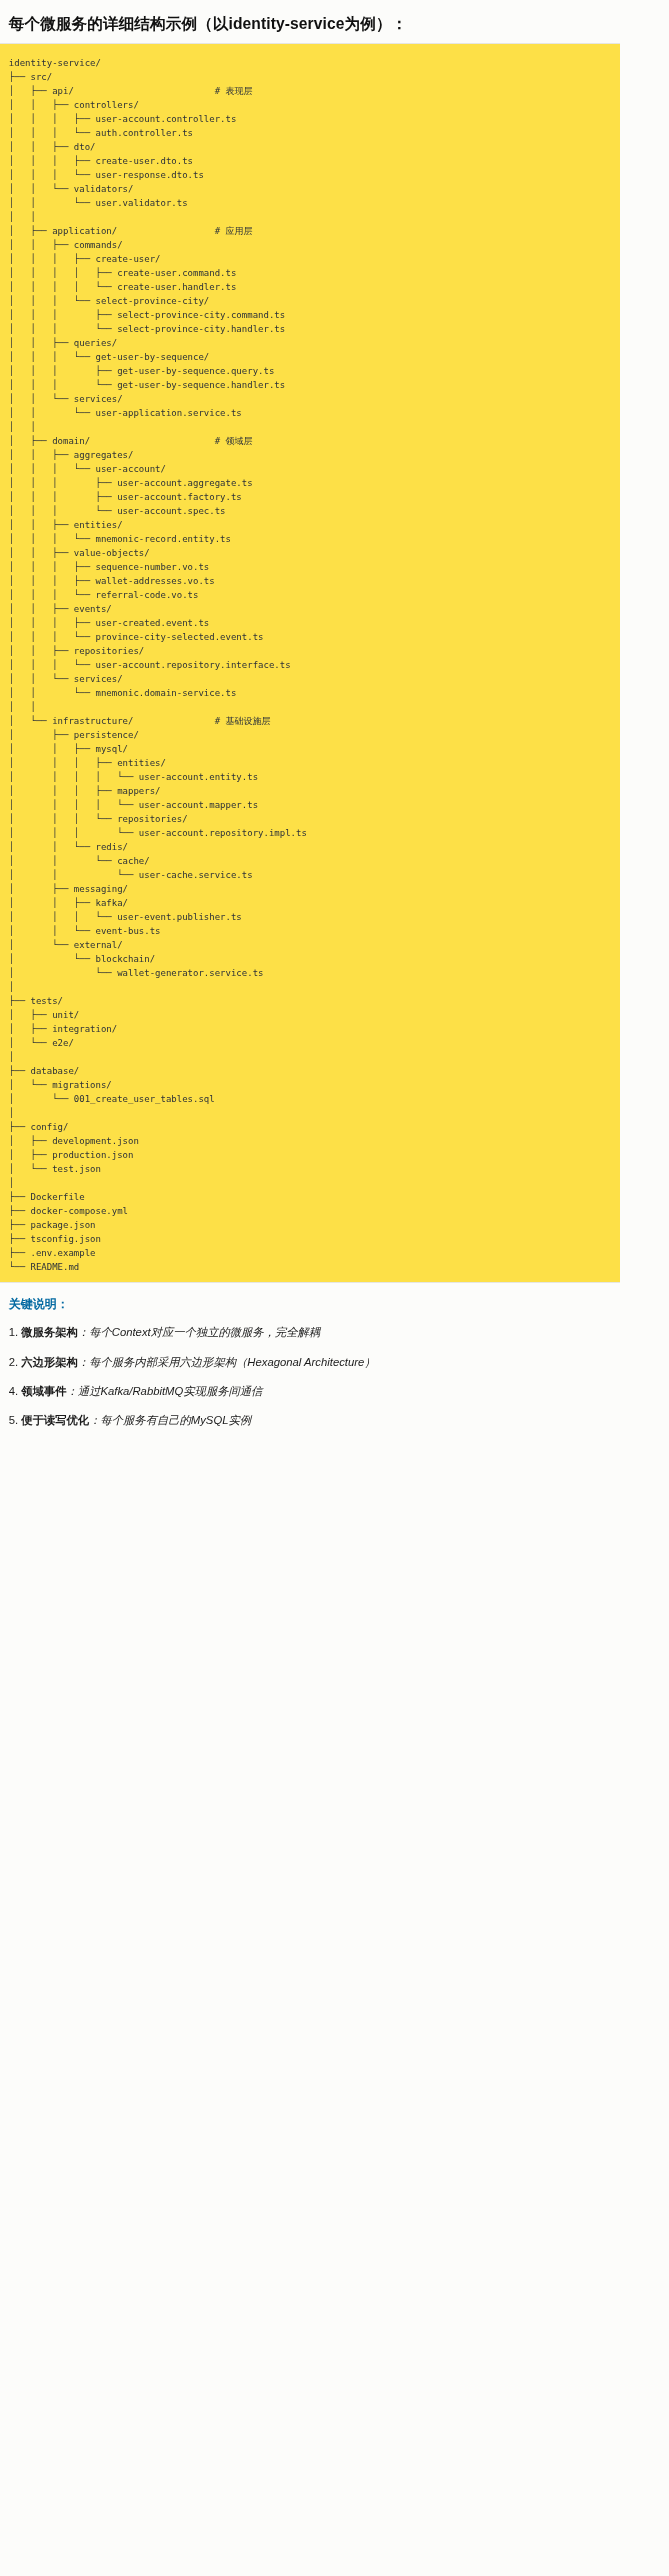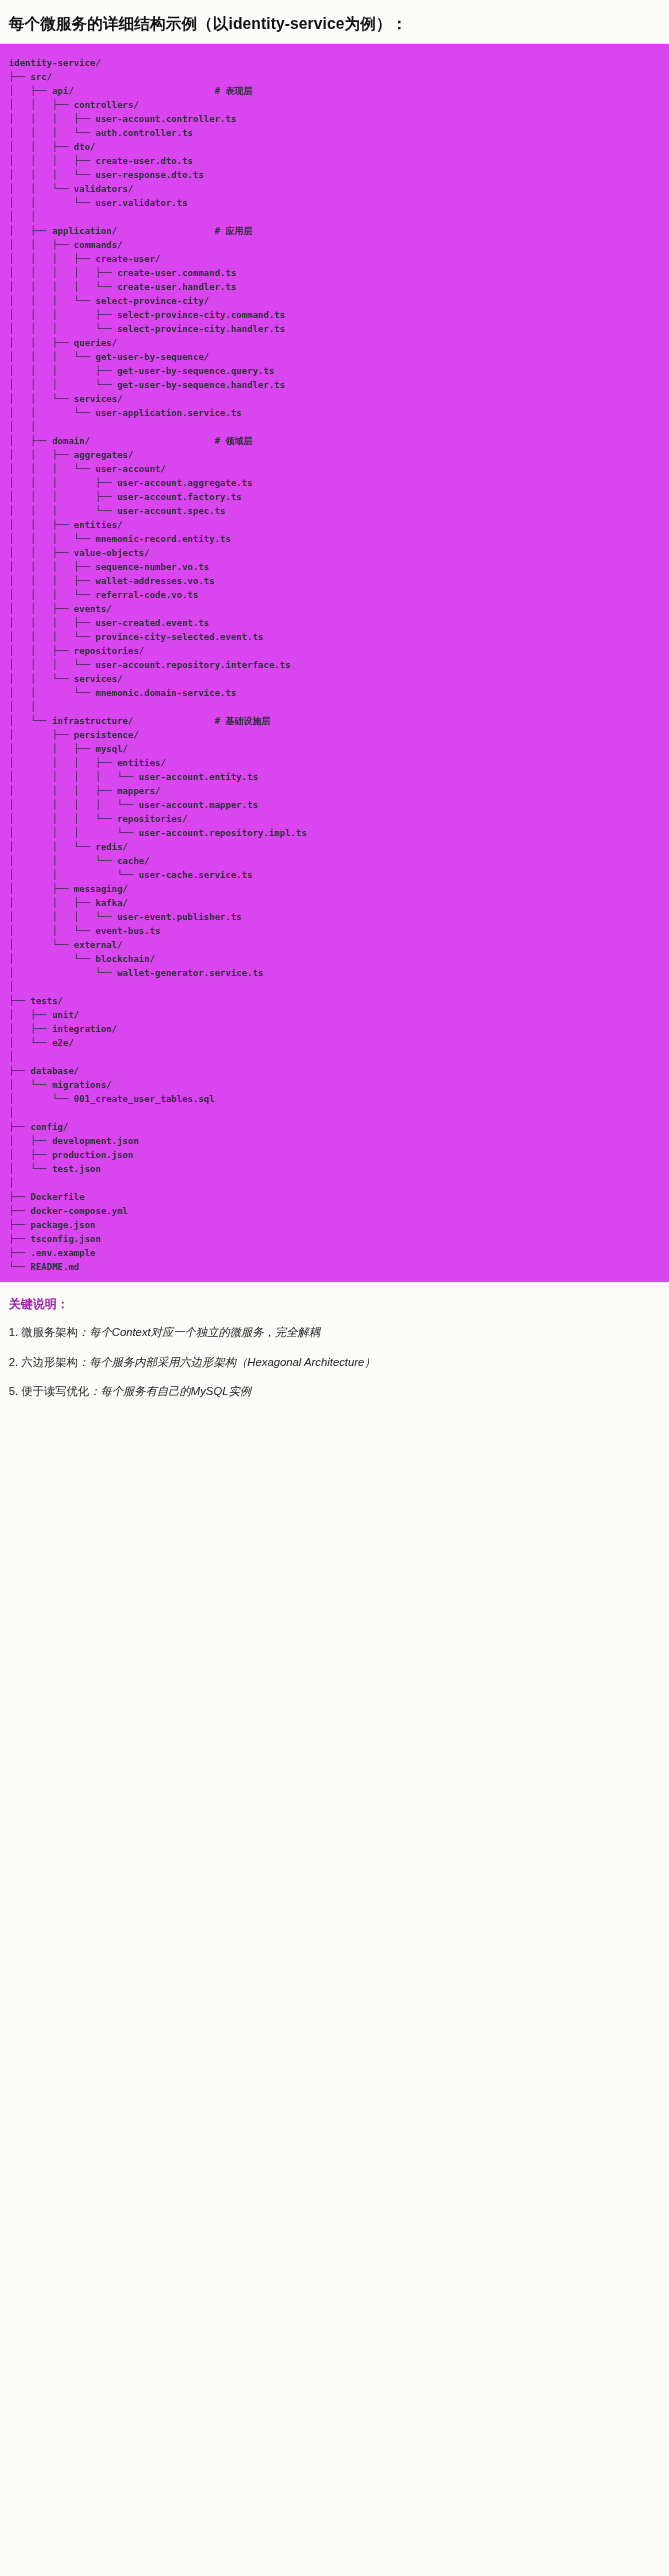--- a/index.html
+++ b/index.html
@@ -4,43 +4,42 @@
 <title>identity-service structure</title>
 <style>
   html,body{margin:0;padding:0;}
   body{
     width:669px;
     background:#fcfcfa;
     font-family:"Liberation Sans", sans-serif;
     color:#1b1b1b;
     -webkit-font-smoothing:antialiased;
   }
-  .page{width:669px;box-sizing:border-box;}
+  .page{width:620px;box-sizing:border-box;}
 
   
   .title-block{
     padding:13.8px 8.8px 10px 8.8px;
     border-bottom:0.6px solid #e6e6e2;
     background:#fcfcfa;
   }
   .doc-title{
     font-size:15.6px;
     font-weight:bold;
     letter-spacing:0.1px;
     line-height:1.25;
     margin:0;
     color:#111111;
   }
 
   
   .code-block{
     padding:11.3px 8.8px 8.8px 8.8px;
-    background:#d946ef;
+    background:#fde047;
     border-bottom:0.6px solid #e6e6e2;
-    font-weight:bold;
   }
   pre.tree{
     margin:0;
     font-family:"DejaVu Sans Mono","Liberation Mono",monospace;
     font-size:9px;
     line-height:14px;
     color:#2c3138;
     white-space:pre;
     letter-spacing:0px;
     tab-size:4;
@@ -48,36 +47,36 @@
 
   
   .notes{
     padding:12.5px 8.8px 8.8px 8.8px;
     background:#fcfcfa;
   }
   .notes h2{
     font-size:12px;
     font-weight:bold;
     margin:0 0 11.3px 0;
-    color:#a21caf;
+    color:#0369a1;
   }
   ol.note-list{
     margin:0;
     padding:0 0 0 0;
     list-style:none;
     counter-reset:noteidx;
   }
   ol.note-list li{
     font-size:11.3px;
     line-height:1.45;
     margin:0 0 13px 0;
     color:#1b1b1b;
   }
   ol.note-list li .num{font-weight:normal;}
-  ol.note-list li .lead{font-weight:normal;}
+  ol.note-list li .lead{font-weight:bold;}
   ol.note-list li .body{font-weight:normal;font-style:italic;}
   .closing{
     font-size:10.6px;
     line-height:1.5;
     margin:16.3px 0 0 0;
     color:#1b1b1b;
   }
 </style>
 </head>
 <body>
@@ -184,20 +183,23 @@
 
       <li>
         <span class="num">1. </span><span class="lead">微服务架构</span><span class="body">：每个Context对应一个独立的微服务，完全解耦</span>
       </li>
 
       <li>
         <span class="num">2. </span><span class="lead">六边形架构</span><span class="body">：每个服务内部采用六边形架构（Hexagonal Architecture）</span>
       </li>
 
 
+      <li>
+        <span class="num">4. </span><span class="lead">领域事件</span><span class="body">：通过Kafka/RabbitMQ实现服务间通信</span>
+      </li>
 
       <li>
         <span class="num">5. </span><span class="lead">便于读写优化</span><span class="body">：每个服务有自己的MySQL实例</span>
       </li>
 
 
     </ol>
   </div>
 
 </div>

